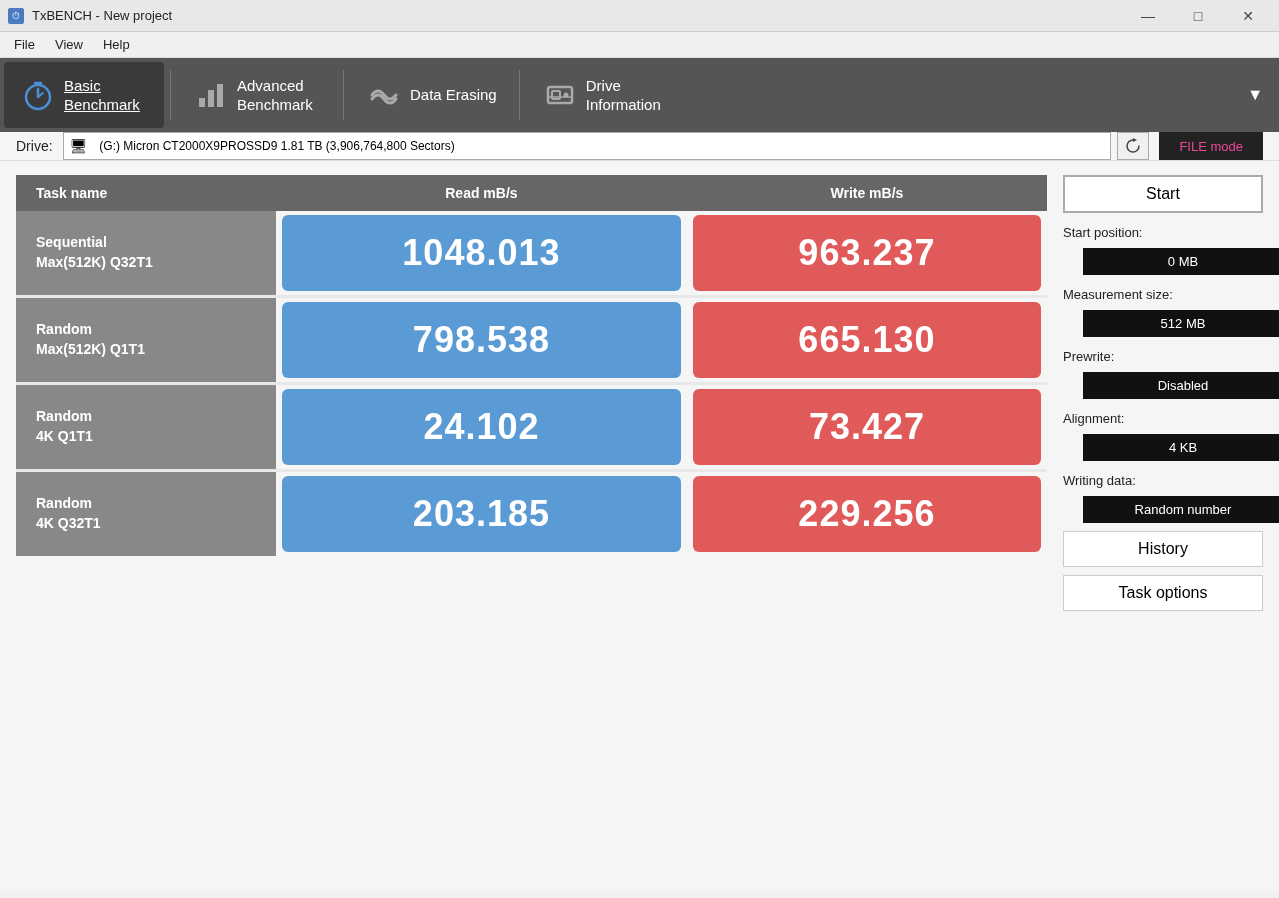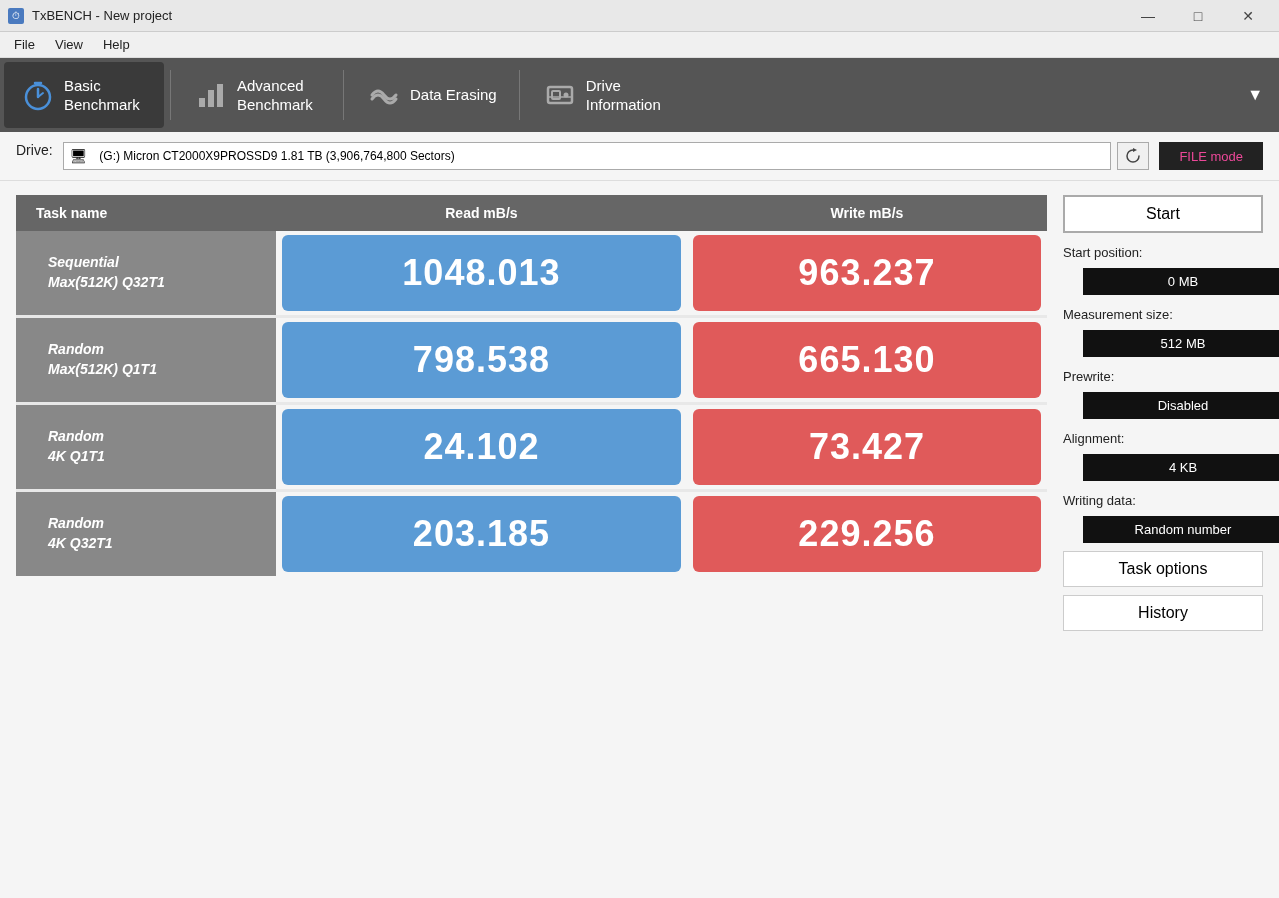--- a/index.html
+++ b/index.html
@@ -90,20 +90,21 @@
       height: 66px;
       cursor: pointer;
       color: white;
       border: none;
       background: transparent;
       min-width: 160px;
     }
     .toolbar-btn.active {
       background: #3a3a3a;
       border-radius: 4px;
+      text-decoration: underline;
     }
     .toolbar-btn-icon {
       width: 36px;
       height: 36px;
       display: flex;
       align-items: center;
       justify-content: center;
       font-size: 22px;
     }
     .toolbar-btn-icon.blue {
@@ -134,22 +135,23 @@
       background: #f5f5f5;
       padding: 14px 16px;
       display: flex;
       gap: 16px;
       height: calc(898px - 32px - 26px - 74px - 36px);
     }
 
     
     .drive-row {
       background: #f5f5f5;
-      padding: 10px 16px;
-      display: flex;
+      padding: 0 16px;
+      display: flex;
+      align-items: center;
       gap: 10px;
       border-bottom: 1px solid #ddd;
     }
     .drive-label {
       font-size: 14px;
       color: #222;
       font-weight: 500;
     }
     .drive-select-wrap {
       display: flex;
@@ -213,27 +215,26 @@
       text-align: left;
       padding-left: 20px;
     }
     .bench-row td {
       padding: 4px;
       vertical-align: middle;
     }
     .task-name-cell {
       background: #888;
       color: white;
-      padding: 12px 32px !important;
+      padding: 12px 20px !important;
       font-size: 14px;
       font-weight: bold;
       width: 260px;
       text-align: left;
       line-height: 1.4;
-      font-style: italic;
     }
     .read-cell, .write-cell {
       text-align: center;
       padding: 4px 6px !important;
       margin-left: 23px;
     }
     .value-box {
       display: flex;
       align-items: center;
       justify-content: center;
@@ -439,16 +440,16 @@
 
     <div class="right-label">Prewrite:</div>
     <div class="right-value">Disabled</div>
 
     <div class="right-label">Alignment:</div>
     <div class="right-value">4 KB</div>
 
     <div class="right-label">Writing data:</div>
     <div class="right-value">Random number</div>
 
+    <button class="right-btn">History</button>
     <button class="right-btn">Task options</button>
-    <button class="right-btn">History</button>
   </div>
 </div>
 
 </body></html>

